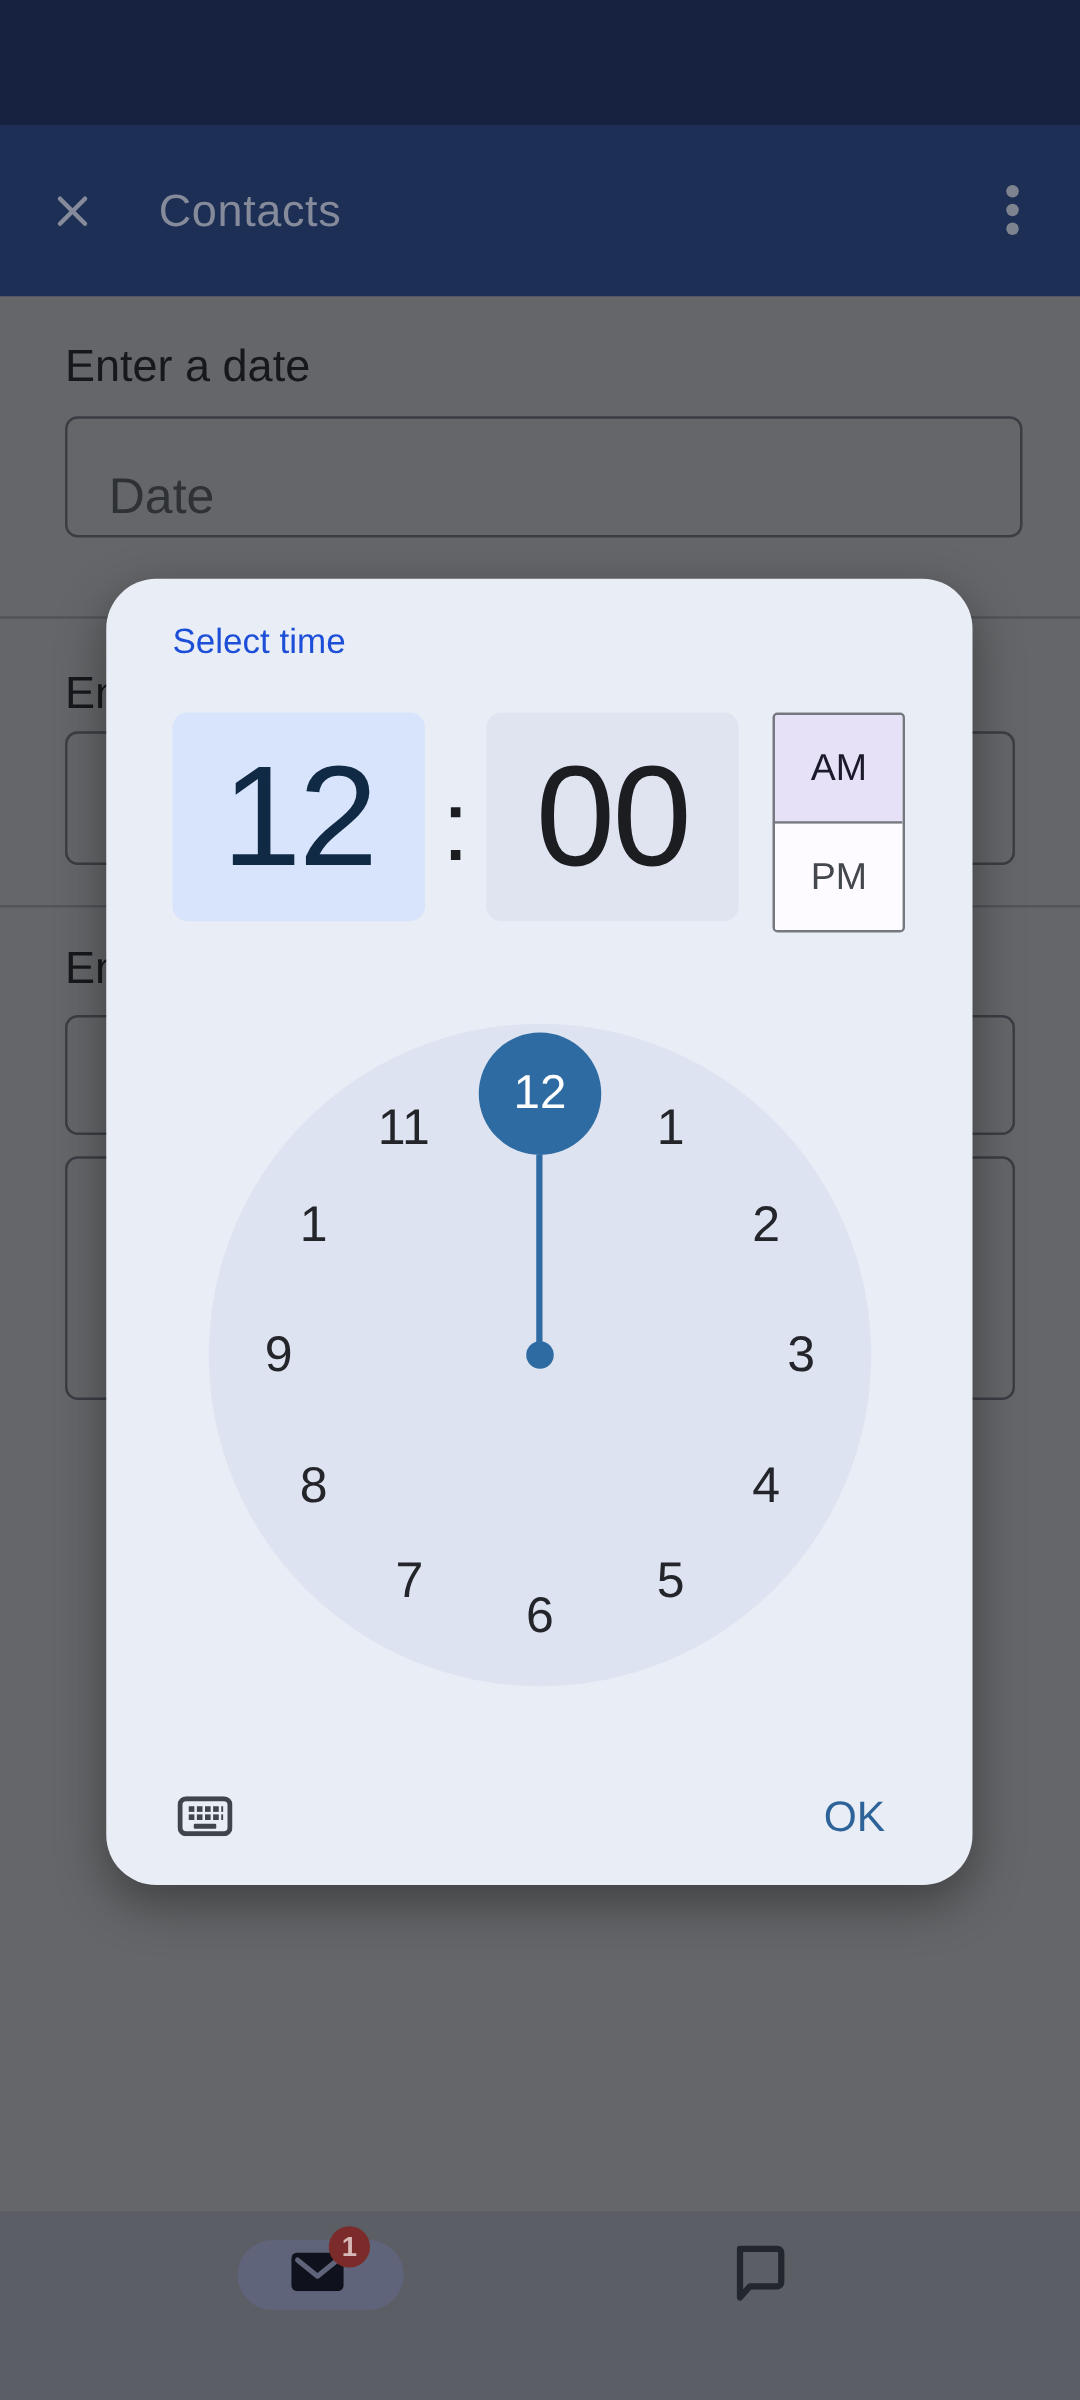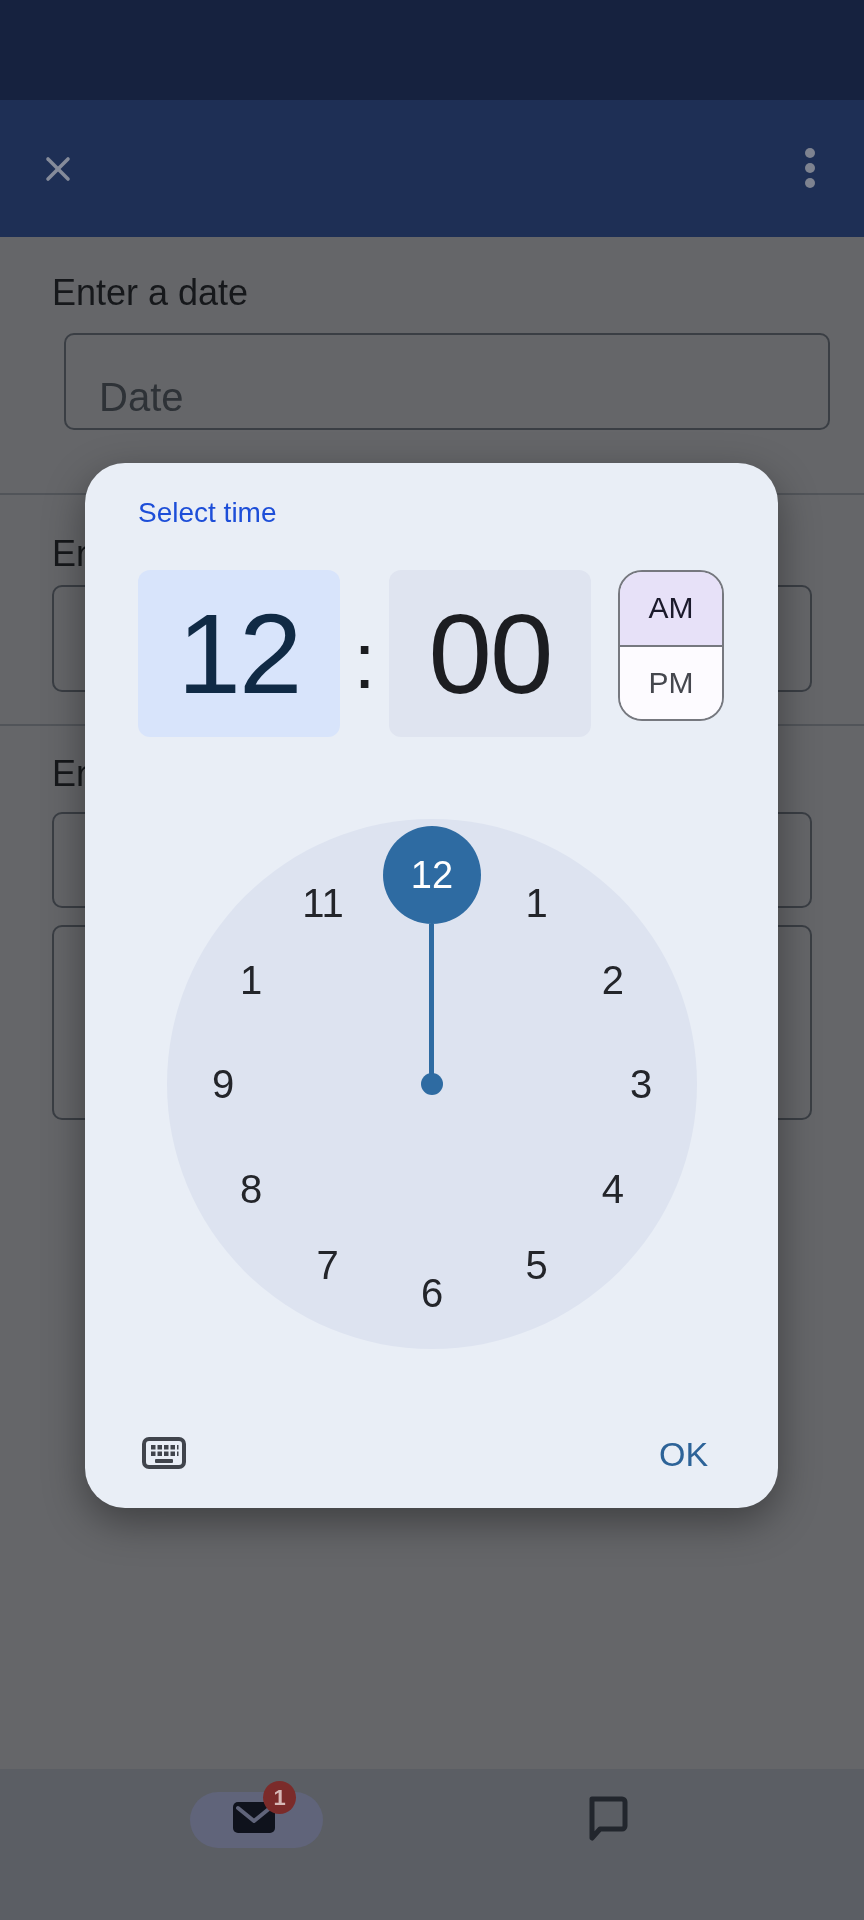--- a/index.html
+++ b/index.html
@@ -31,21 +31,21 @@
   
   #dialog{left:85px;top:463px;width:693px;height:1045px;border-radius:40px;background:#e9eef6;
     box-shadow:0 14px 40px rgba(0,0,0,.38);}
   #dialog-title{left:53px;top:34px;font-size:28px;color:#1d4ed8;}
   .time-cell{top:107px;width:202px;height:167px;border-radius:12px;display:flex;align-items:center;justify-content:center;
     font-size:114px;font-weight:400;letter-spacing:-2px;}
   #hour-cell{left:53px;background:#d8e4fb;color:#102a45;}
   #minute-cell{left:304px;background:#dfe4f0;color:#1c1d21;}
   #time-colon{left:255px;top:107px;width:49px;height:167px;display:flex;align-items:center;justify-content:center;
     font-size:80px;color:#1b1c20;padding-top:14px;}
-  #ampm{left:533px;top:107px;width:106px;height:151px;border:2px solid #76787f;border-radius:24px;overflow:hidden;
+  #ampm{left:533px;top:107px;width:106px;height:176px;border:2px solid #76787f;border-radius:4px;overflow:hidden;
     display:flex;flex-direction:column;}
   #am-btn{flex:1;background:#e7e1f8;color:#1b1a2b;border-bottom:2px solid #76787f;display:flex;align-items:center;justify-content:center;font-size:30px;font-weight:500;}
   #pm-btn{flex:1;background:#fdfbff;color:#45474e;display:flex;align-items:center;justify-content:center;font-size:30px;font-weight:400;}
 
   #clock-face{left:82px;top:356px;width:530px;height:530px;border-radius:50%;background:#dde3f0;}
   .clock-num{position:absolute;transform:translate(-50%,-50%);font-size:40px;color:#23252a;z-index:3;}
   .clock-num.selected{color:#ffffff;font-size:38px;}
   #clock-selection{position:absolute;left:216px;top:7px;width:98px;height:98px;border-radius:50%;background:#2e6ba2;z-index:2;}
   #clock-hand{position:absolute;left:262px;top:105px;width:5px;height:160px;background:#2e6ba2;z-index:1;}
   #clock-center{position:absolute;left:254px;top:254px;width:22px;height:22px;border-radius:50%;background:#2e6ba2;z-index:2;}
@@ -63,29 +63,30 @@
 
   <div class="abs" id="status-bar"></div>
 
   <div class="abs" id="app-bar">
     <div id="close-btn">
       <svg width="36" height="36" viewBox="0 0 36 36">
         <line x1="8" y1="8" x2="28" y2="28" stroke="#858b9a" stroke-width="3.6" stroke-linecap="round"></line>
         <line x1="28" y1="8" x2="8" y2="28" stroke="#858b9a" stroke-width="3.6" stroke-linecap="round"></line>
       </svg>
     </div>
+    <div id="app-title">Contacts</div>
     <div id="menu-btn">
       <i></i>
         <i></i>
         <i></i>
     </div>
   </div>
 
   <div class="abs form-label" style="left:52px;top:272px;">Enter a date</div>
-  <div class="abs input-box" style="left:64px;top:333px;width:766px;height:97px;">
+  <div class="abs input-box" style="left:52px;top:333px;width:766px;height:97px;">
     <div class="abs" id="date-placeholder" style="left:33px;top:40px;">Date</div>
   </div>
   <div class="abs divider" style="top:493px;"></div>
 
   <div class="abs form-label" style="left:52px;top:533px;">En</div>
   <div class="abs input-box" style="left:52px;top:585px;width:760px;height:107px;"></div>
   <div class="abs divider" style="top:724px;"></div>
 
   <div class="abs form-label" style="left:52px;top:753px;">En</div>
   <div class="abs input-box" style="left:52px;top:812px;width:760px;height:96px;"></div>

